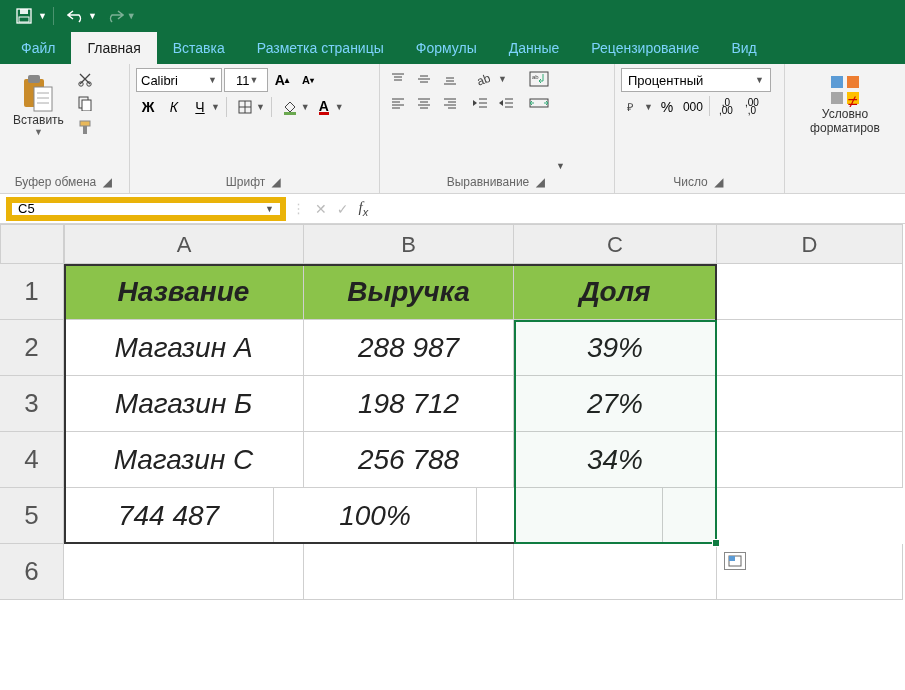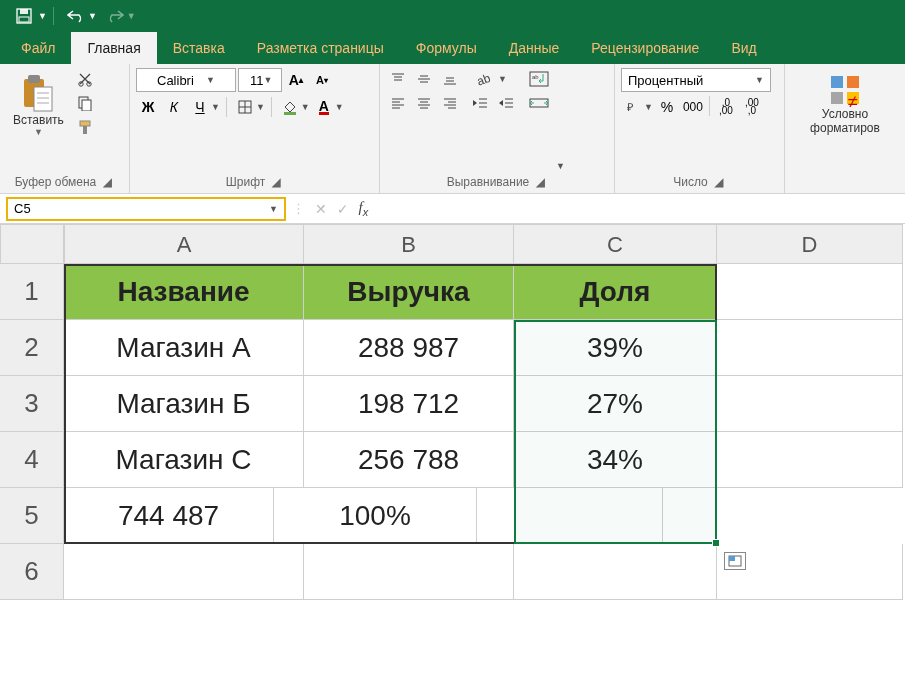--- a/index.html
+++ b/index.html
@@ -6,67 +6,67 @@
 body { background: #fff; width: 905px; height: 690px; overflow: hidden; }
 
 
 .titlebar { background: #0f6f3f; height: 32px; display: flex; align-items: center; padding: 0 8px; color: #fff; }
 .titlebar .qat { display: flex; align-items: center; gap: 2px; }
 .qat-btn { width: 32px; height: 28px; display: flex; align-items: center; justify-content: center; cursor: pointer; }
 .qat-sep { width:1px; height:18px; background: rgba(255,255,255,0.25); margin: 0 4px; }
 
 
 .tabs { background: #0f6f3f; height: 32px; display: flex; align-items: stretch; padding-left: 5px; }
-.tab { color: #fdba74; padding: 0 16px; display: flex; align-items: center; font-size: 14px; cursor: pointer; }
+.tab { color: #7dd3fc; padding: 0 16px; display: flex; align-items: center; font-size: 14px; cursor: pointer; }
 .tab.active { background: #f3f3f3; color: #1a1a1a; }
 
 
 .ribbon { background: #f3f3f3; border-bottom: 1px solid #d4d4d4; height: 130px; display: flex; }
 .ribbon-group { border-right: 1px solid #d4d4d4; padding: 4px 6px 2px; display: flex; flex-direction: column; }
 .ribbon-group-body { flex: 1; display: flex; align-items: flex-start; }
 .ribbon-group-label { text-align: center; font-size: 12px; color: #666; padding: 2px 0; display: flex; align-items: center; justify-content: center; gap: 4px; }
 .ribbon-group-label .dl { width:14px; height:14px; display:inline-flex; align-items:center; justify-content:center; border:1px solid transparent; cursor:pointer;}
 
 .big-btn { display:flex; flex-direction:column; align-items:center; justify-content:center; padding:4px 6px; font-size:12px; color:#333; cursor:pointer; border:1px solid transparent;}
 .icon-col { display:flex; flex-direction:column; gap:2px; margin-left:2px;}
 .small-btn { width:24px; height:22px; display:flex; align-items:center; justify-content:center; cursor:pointer; border:1px solid transparent;}
 
 .font-row { display:flex; align-items:center; gap:2px; margin-bottom:4px;}
-.font-name { border:1px solid #aaa; background:#fff; width:100px; height:24px; padding:0 20px; font-size:13px; display:flex; align-items:center; justify-content:space-between; cursor:pointer;}
+.font-name { border:1px solid #aaa; background:#fff; width:86px; height:24px; padding:0 4px; font-size:13px; display:flex; align-items:center; justify-content:space-between; cursor:pointer;}
 .font-size { border:1px solid #aaa; background:#fff; width:44px; height:24px; padding:0 11px; font-size:13px; display:flex; align-items:center; justify-content:space-between; cursor:pointer;}
 .dd-arr { font-size:9px; color:#555;}
 
 .align-grid { display:grid; grid-template-columns: repeat(3, 24px); grid-auto-rows:22px; gap:2px; }
 .align-grid .small-btn { width:24px; height:22px;}
 .align-extra { display:flex; flex-direction:column; gap:2px; margin-left:6px;}
 
 .num-sel { border:1px solid #aaa; background:#fff; width:150px; height:24px; padding:0 6px; font-size:13px; display:flex; align-items:center; justify-content:space-between; cursor:pointer;}
 .num-row { display:flex; gap:2px; margin-top:4px; }
 
 
 .fb { display:flex; align-items:center; border-bottom:1px solid #d4d4d4; height:30px; background:#fff;}
-.namebox { width:280px; border:2px solid #eab308; margin:3px 0 3px 6px; height:24px; padding:0 6px; display:flex; align-items:center; justify-content:space-between; font-size:13px; background:#fff; cursor:text;}
+.namebox { width:280px; border:6px solid #eab308; margin:3px 0 3px 6px; height:24px; padding:0 6px; display:flex; align-items:center; justify-content:space-between; font-size:13px; background:#fff; cursor:text;}
 .fb-btns { display:flex; align-items:center; padding:0 6px; gap:10px; color:#777;}
 .fb-btn { cursor:pointer; font-size:14px;}
 .fx { font-style:italic; font-family: 'Times New Roman', serif; font-size:15px; color:#444;}
 .formula-input { flex:1; padding:0 8px; font-size:15px; color:#222; cursor:text;}
 .formula-tip { position:absolute; margin-top:54px; margin-left:555px; background:#fff; border:1px solid #aaa; padding:2px 8px; font-size:15px; color:#222; box-shadow:0 1px 3px rgba(0,0,0,0.15);}
 
 
 .sheet-area { position:relative; background:#fff; }
 .colheads { display:flex; margin-left:65px; }
 .colhead { background:#eeeeee; border-right:1px solid #cfcfcf; border-bottom:1px solid #cfcfcf; border-top:1px solid #cfcfcf; text-align:center; font-size:22px; color:#555; height:40px; line-height:40px; cursor:pointer;}
 .colhead:first-child { border-left:1px solid #cfcfcf;}
 
 .rowarea { display:flex;}
 .rowheads { display:flex; flex-direction:column;}
 .rowhead { width:64px; background:#eeeeee; border-right:1px solid #cfcfcf; border-bottom:1px solid #cfcfcf; text-align:center; font-size:26px; color:#555; display:flex; align-items:center; justify-content:center; cursor:pointer;}
 .corner { width:64px; height:40px; background:#eeeeee; border:1px solid #cfcfcf; cursor:pointer;}
 
-.cells { position:relative; }
+.cells { position:relative;font-style:italic; }
 .row { display:flex; }
 .cell { border-right:1px solid #cfcfcf; border-bottom:1px solid #cfcfcf; height:56px; display:flex; align-items:center; justify-content:center; font-size:28px; color:#222; background:#fff; cursor:cell;}
 .cell.header { background:#8bc34a; font-weight:bold;}
 .cell.total { font-weight:bold;}
 .grid-border { border:2px solid #333; position:absolute; pointer-events:none;}
 .sel-range { position:absolute; border:2px solid #107c41; background:rgba(16,124,65,0.04); pointer-events:none;}
 .sel-handle { position:absolute; width:8px; height:8px; background:#107c41; border:1px solid #fff; pointer-events:none;}
 .autofill-icon { position:absolute; width:22px; height:18px; border:1px solid #888; background:#fff; font-size:11px; display:flex; align-items:center; justify-content:center; cursor:pointer;}
 
 svg { display:block; }

